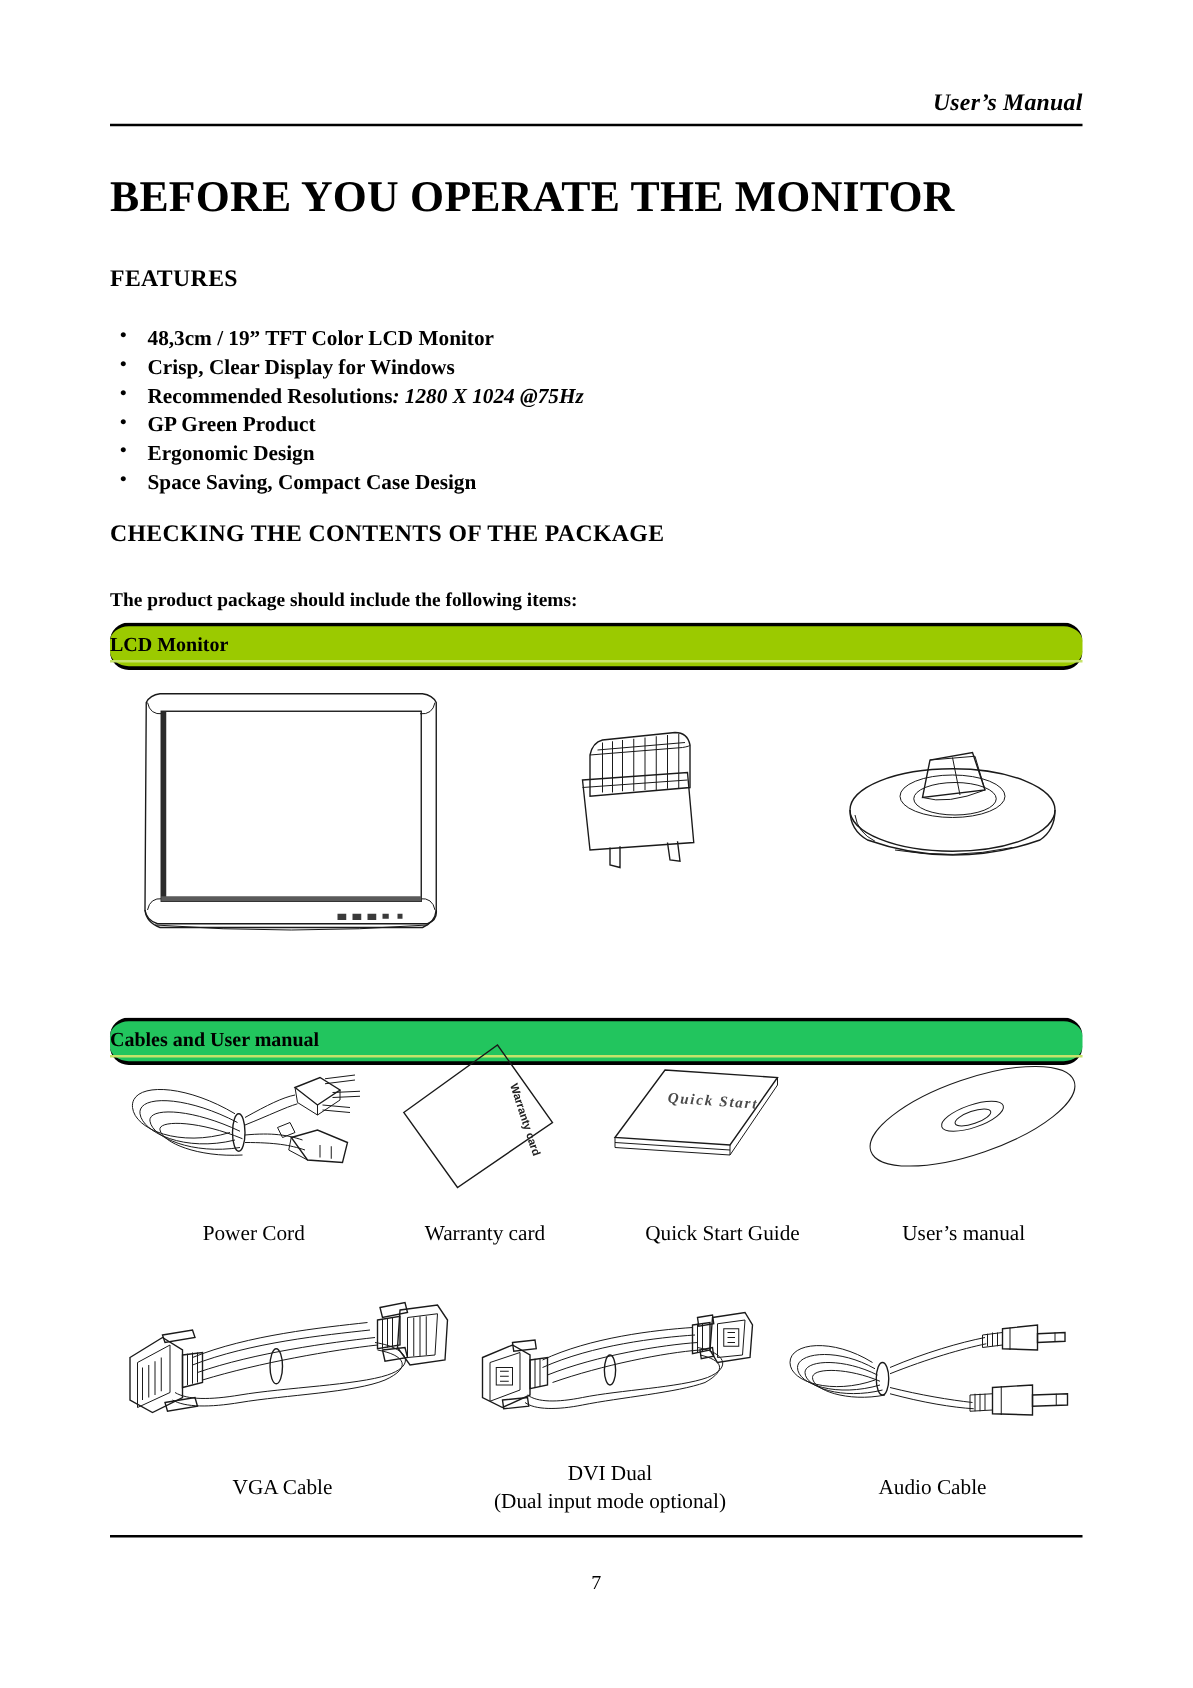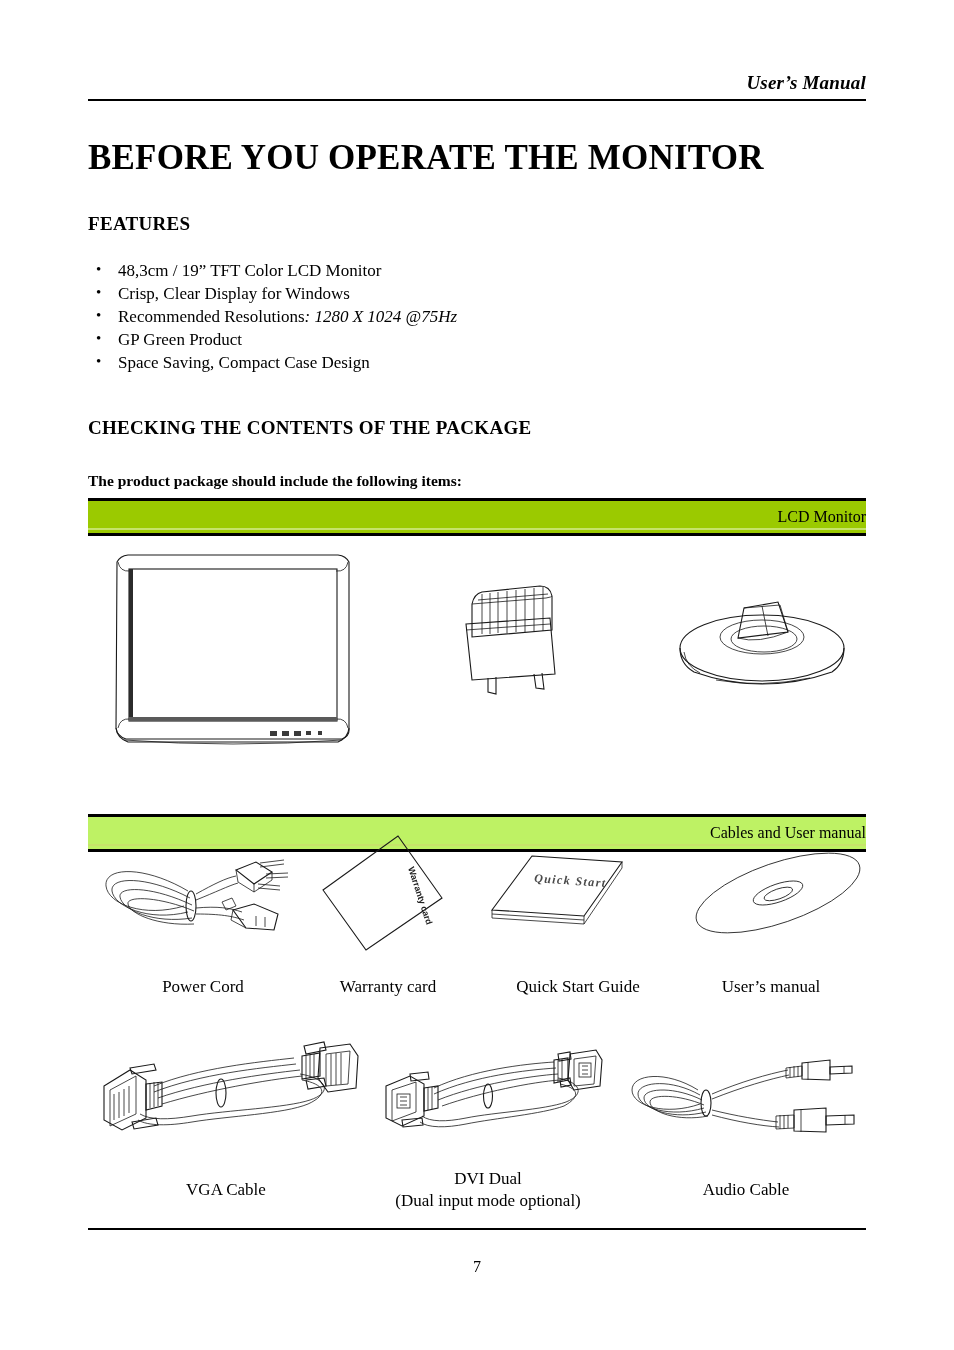--- a/index.html
+++ b/index.html
@@ -78,20 +78,21 @@
 
   
   .features-list {
     position: absolute;
     left: 88px;
     top: 259px;
     width: 620px;
     margin: 0;
     padding: 0;
     list-style: none;
+    font-weight: bold;
   }
   .features-list li {
     position: relative;
     padding-left: 30px;
     font-size: 17px;
     line-height: 23px;
     white-space: nowrap;
   }
   .features-list li::before {
     content: "\2022";
@@ -107,24 +108,25 @@
     position: absolute;
     left: 88px;
     width: 778px;
   }
   .band {
     background: #9bca00;
     border-top: 3px solid #000;
     border-bottom: 3px solid #000;
     height: 32px;
     line-height: 31px;
-    text-align: right;
+    text-align: left;
     font-size: 16px;
-    font-weight: normal;
+    font-weight: bold;
     position: relative;
+    border-radius: 15px;
   }
   .band::after {
     content: "";
     position: absolute;
     left: 0; right: 0;
     bottom: 3px;
     height: 2px;
     background: #c6e36a;
   }
   .band-label { position: relative; z-index: 2; }
@@ -217,20 +219,21 @@
 
   <div class="doc-title">BEFORE YOU OPERATE THE MONITOR</div>
 
   <div class="section-heading" id="features-heading">FEATURES</div>
 
   <ul class="features-list">
     <li><span>48,3cm / 19” TFT Color LCD Monitor</span><span class="feat-em"></span></li>
     <li><span>Crisp, Clear Display for Windows</span><span class="feat-em"></span></li>
     <li><span>Recommended Resolutions</span><span class="feat-em">: 1280 X 1024 @75Hz</span></li>
     <li><span>GP Green Product</span><span class="feat-em"></span></li>
+    <li><span>Ergonomic Design</span><span class="feat-em"></span></li>
     <li><span>Space Saving, Compact Case Design</span><span class="feat-em"></span></li>
   </ul>
 
   <div class="section-heading" id="checking-heading">CHECKING THE CONTENTS OF THE PACKAGE</div>
   <div class="sub-heading">The product package should include the following items:</div>
 
   <div class="pkg-table band" id="band-lcd" style="background: rgb(155, 202, 0);">
     <span class="band-label">LCD Monitor</span>
   </div>
 
@@ -307,21 +310,21 @@
 
         <path class="ln" d="M62,46 L68,16 L102,10 L112,40 Z" fill="#ffffff"></path>
         <path class="ln-thin" d="M68,16 L104,13 L112,40"></path>
         <path class="ln-thin" d="M86,14 L92,44"></path>
         <path class="ln-thin" d="M62,46 Q82,52 112,40"></path>
       </svg>
     </div>
 
   </div>
 
-  <div class="pkg-table band" id="band-cables" style="background: #bef264;">
+  <div class="pkg-table band" id="band-cables" style="background: #22c55e;">
     <span class="band-label">Cables and User manual</span>
   </div>
 
   <div class="cables-row">
 
     <div class="fig" id="fig-powercord">
       <svg width="195" height="115" viewBox="0 0 195 115">
         <path class="ln-thin" d="M92,55 C50,30 8,30 10,50 C12,68 48,82 88,70"></path>
         <path class="ln-thin" d="M94,62 C52,40 14,40 16,55 C18,70 52,86 92,76"></path>
         <path class="ln-thin" d="M96,69 C56,50 22,50 24,61 C26,74 58,88 96,82"></path>

